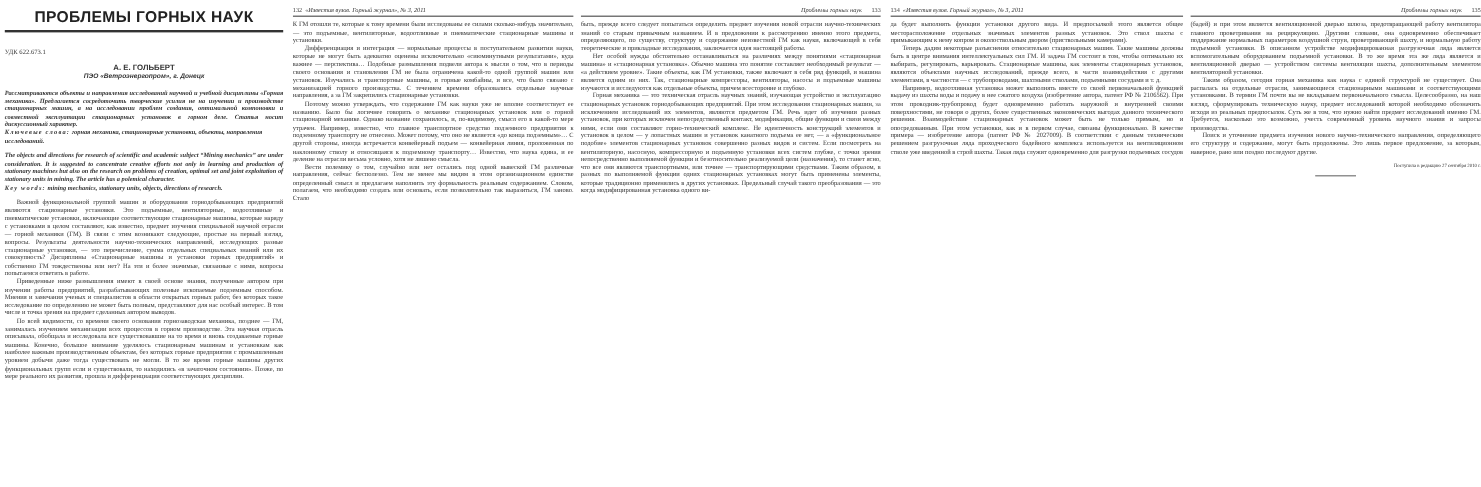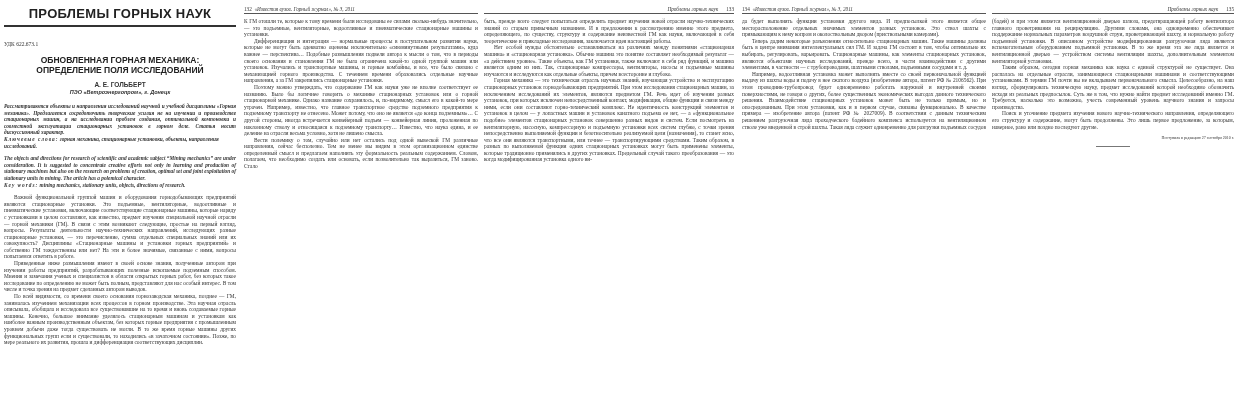--- a/index.html
+++ b/index.html
@@ -27,24 +27,20 @@
   .received{font-size:4px;text-align:right;margin-top:5px;}
   .endrule{width:34px;height:0.8px;background:#777;margin:6px auto 0;}
 </style>
 </head>
 <body>
 
 <div class="page p1">
   <div class="section-title">ПРОБЛЕМЫ ГОРНЫХ НАУК</div>
   <div class="rule"></div>
   <div class="udk">УДК 622.673.1</div>
-  <div class="art-title">
-    <div>ОБНОВЛЕННАЯ ГОРНАЯ МЕХАНИКА:</div>
-    <div>ОПРЕДЕЛЕНИЕ ПОЛЯ ИССЛЕДОВАНИЙ</div>
-  </div>
   <div class="author">А. Е. ГОЛЬБЕРТ</div>
   <div class="affil">ПЭО «Ветроэнергопром», г. Донецк</div>
   <div class="abstract">Рассматриваются объекты и направления исследований научной и учебной дисциплины «Горная механика». Предлагается сосредоточить творческие усилия не на изучении и производстве стационарных машин, а на исследовании проблем создания, оптимальной компоновки и совместной эксплуатации стационарных установок в горном деле. Статья носит дискуссионный характер.</div>
   <div class="kw">
     <span class="lbl">Ключевые слова:</span>
     <span>горная механика, стационарные установки, объекты, направления исследований.</span>
   </div>
   <div class="abstract" style="margin-top:6px">The objects and directions for research of scientific and academic subject “Mining mechanics” are under consideration. It is suggested to concentrate creative efforts not only in learning and production of stationary machines but also on the research on problems of creation, optimal set and joint exploitation of stationary units in mining. The article has a polemical character.</div>
   <div class="kw">
     <span class="lbl">Key words:</span>

